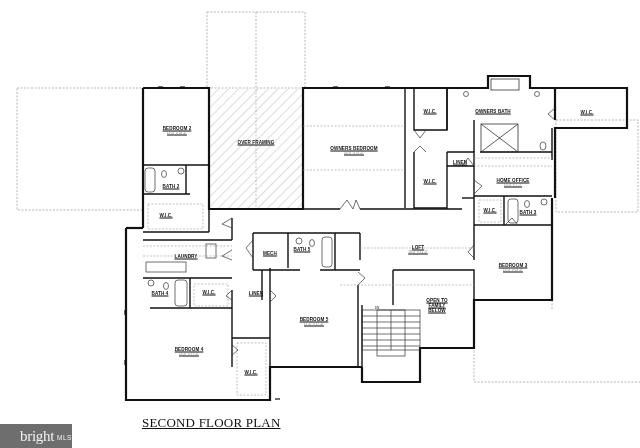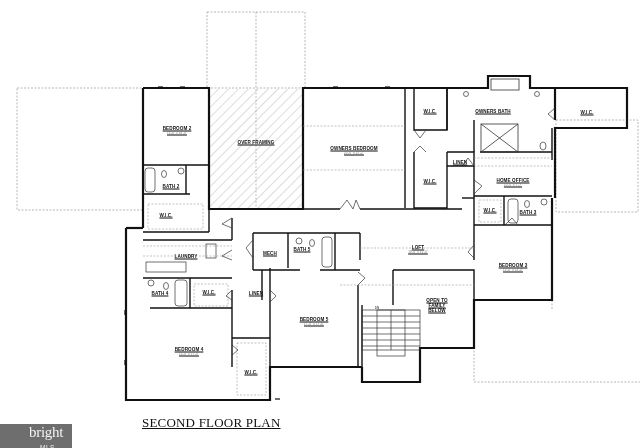--- a/index.html
+++ b/index.html
@@ -1,21 +1,21 @@
 <!DOCTYPE html>
 <html><head>
 <meta charset="utf-8">
 <style>
   html, body { margin: 0; padding: 0; background: #ffffff; }
   body { width: 640px; height: 448px; position: relative; overflow: hidden; font-family: "Liberation Sans", sans-serif; }
   #plan { position: absolute; left: 0; top: 0; width: 640px; height: 448px; }
   .room-label { position: absolute; font-family: "Liberation Sans", sans-serif; font-size: 4.6px; font-weight: bold; text-decoration: underline; color: #111; text-align: center; line-height: 5px; white-space: nowrap; transform: translate(-50%, -50%); letter-spacing: 0.1px; }
   .room-label .dim { display: block; font-weight: normal; text-decoration: none; font-size: 3px; color: #777; line-height: 4px; }
   .plan-title { position: absolute; left: 142px; top: 415px; font-family: "Liberation Serif", serif; font-size: 13px; color: #111; text-decoration: underline; letter-spacing: 0.2px; }
-  .watermark { position: absolute; left: 0; top: 424px; width: 72px; height: 24px; background: #6e6e6e; color: #f2f2f2; display: flex; align-items: center; padding-left: 20px; box-sizing: border-box; flex-direction: column; }
+  .watermark { position: absolute; left: 0; top: 424px; width: 72px; height: 24px; background: #6e6e6e; color: #f2f2f2; display: flex; align-items: center; padding-left: 20px; box-sizing: border-box; }
   .watermark .brand { font-family: "Liberation Serif", serif; font-size: 15px; letter-spacing: -0.3px; }
   .watermark .mls { font-family: "Liberation Sans", sans-serif; font-size: 6.5px; margin-left: 3px; margin-top: 3px; letter-spacing: 0.5px; }
 </style>
 </head>
 <body>
 
 <svg id="plan" viewBox="0 0 640 448" xmlns="http://www.w3.org/2000/svg">
   <defs>
     <pattern id="hatch" patternUnits="userSpaceOnUse" width="7" height="7" patternTransform="rotate(45)">
       <line x1="0" y1="0" x2="0" y2="7" stroke="#999" stroke-width="0.7"></line>

